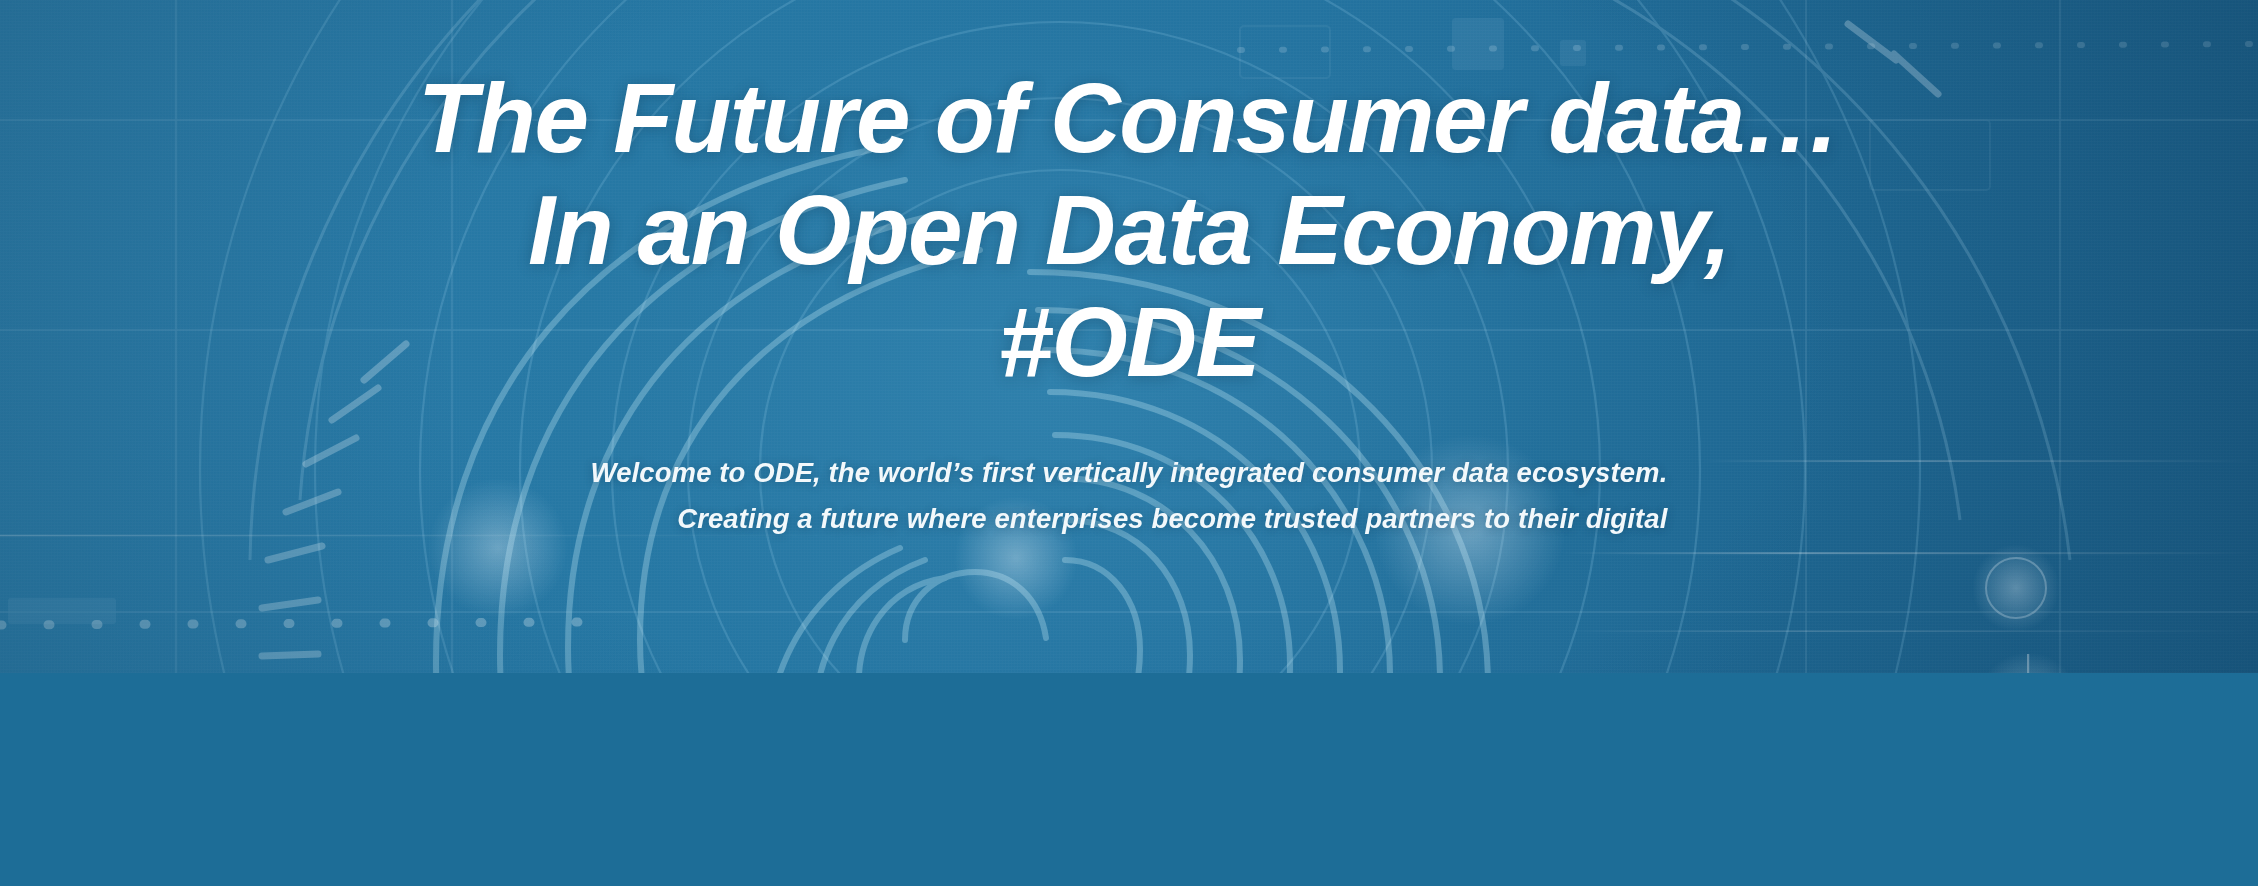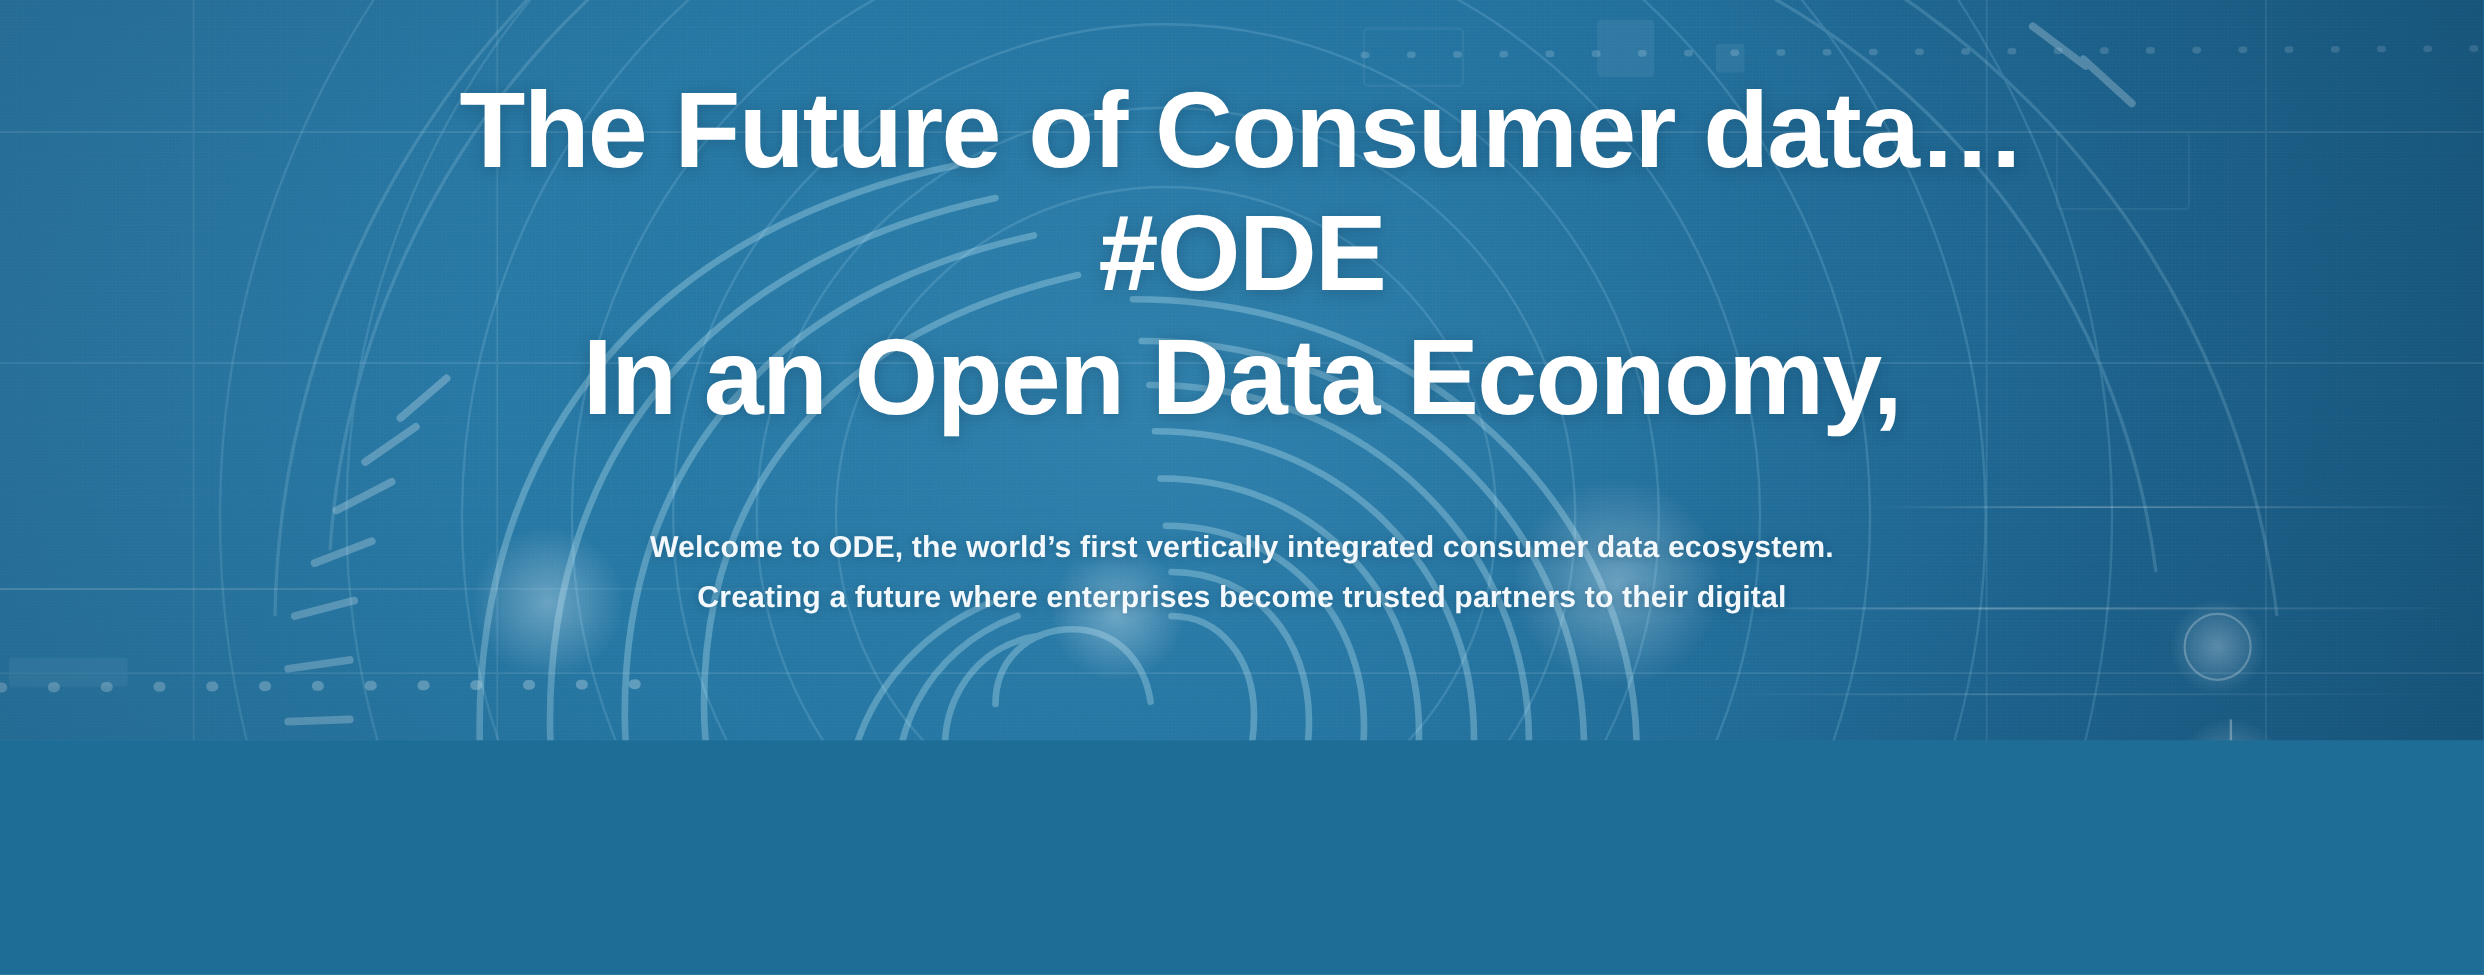--- a/index.html
+++ b/index.html
@@ -13,20 +13,21 @@
 
   .hero {
     position:relative;
     width:2258px;
     height:673px;
     overflow:hidden;
     background:
       radial-gradient(ellipse 1100px 820px at 47% 56%, rgba(56,139,181,0.55) 0%, rgba(40,122,164,0.25) 45%, rgba(0,0,0,0) 72%),
       linear-gradient(100deg, #2c7ca8 0%, #2577a4 28%, #22719f 55%, #1d6590 80%, #1a5c86 100%);
     font-family:"Liberation Sans", sans-serif;
+    font-style:italic;
   }
 
   
   .bg-layer { position:absolute; inset:0; pointer-events:none; }
 
   .bg-fingerprint {
     opacity:0.30;
     mix-blend-mode:screen;
   }
   .bg-rings { opacity:0.22; }
@@ -70,28 +71,29 @@
     font-weight:bold;
     font-size:98px;
     line-height:112px;
     letter-spacing:-1.5px;
     text-shadow:0 2px 14px rgba(9,48,72,0.28);
     max-width:2180px;
   }
   .headline .hl-line { display:block; white-space:nowrap; }
 
   .subhead {
-    margin-top:76px;
+    margin-top:52px;
     color:#f2f8fb;
     font-size:27.5px;
     line-height:46px;
     font-weight:bold;
     letter-spacing:0.1px;
     max-width:1210px;
     text-shadow:0 1px 8px rgba(9,48,72,0.30);
+    text-align:right;
   }
   .subhead .sub-line { display:block; }
 </style>
 </head>
 <body>
 
 <div class="hero">
 
   <svg class="bg-layer bg-rings" viewBox="0 0 2258 886" preserveAspectRatio="none" xmlns="http://www.w3.org/2000/svg">
     <g fill="none" stroke="#8fc8e4" stroke-width="2.2">
@@ -235,22 +237,22 @@
     <circle cx="1992" cy="742" r="26" fill="url(#glowSoft)"></circle>
   </svg>
 
   <div class="bg-noise"></div>
   <div class="vignette"></div>
 
   <div class="content">
 
     <h1 class="headline">
       <span class="hl-line">The Future of Consumer data…</span>
+      <span class="hl-line">In an Open Data Economy,</span>
       <span class="hl-line">#ODE</span>
-      <span class="hl-line">In an Open Data Economy,</span>
     </h1>
 
     <p class="subhead">
       <span class="sub-line">Welcome to ODE, the world’s first vertically integrated consumer data ecosystem.</span>
       <span class="sub-line">Creating a future where enterprises become trusted partners to their digital</span>
     </p>
 
   </div>
 </div>
 

